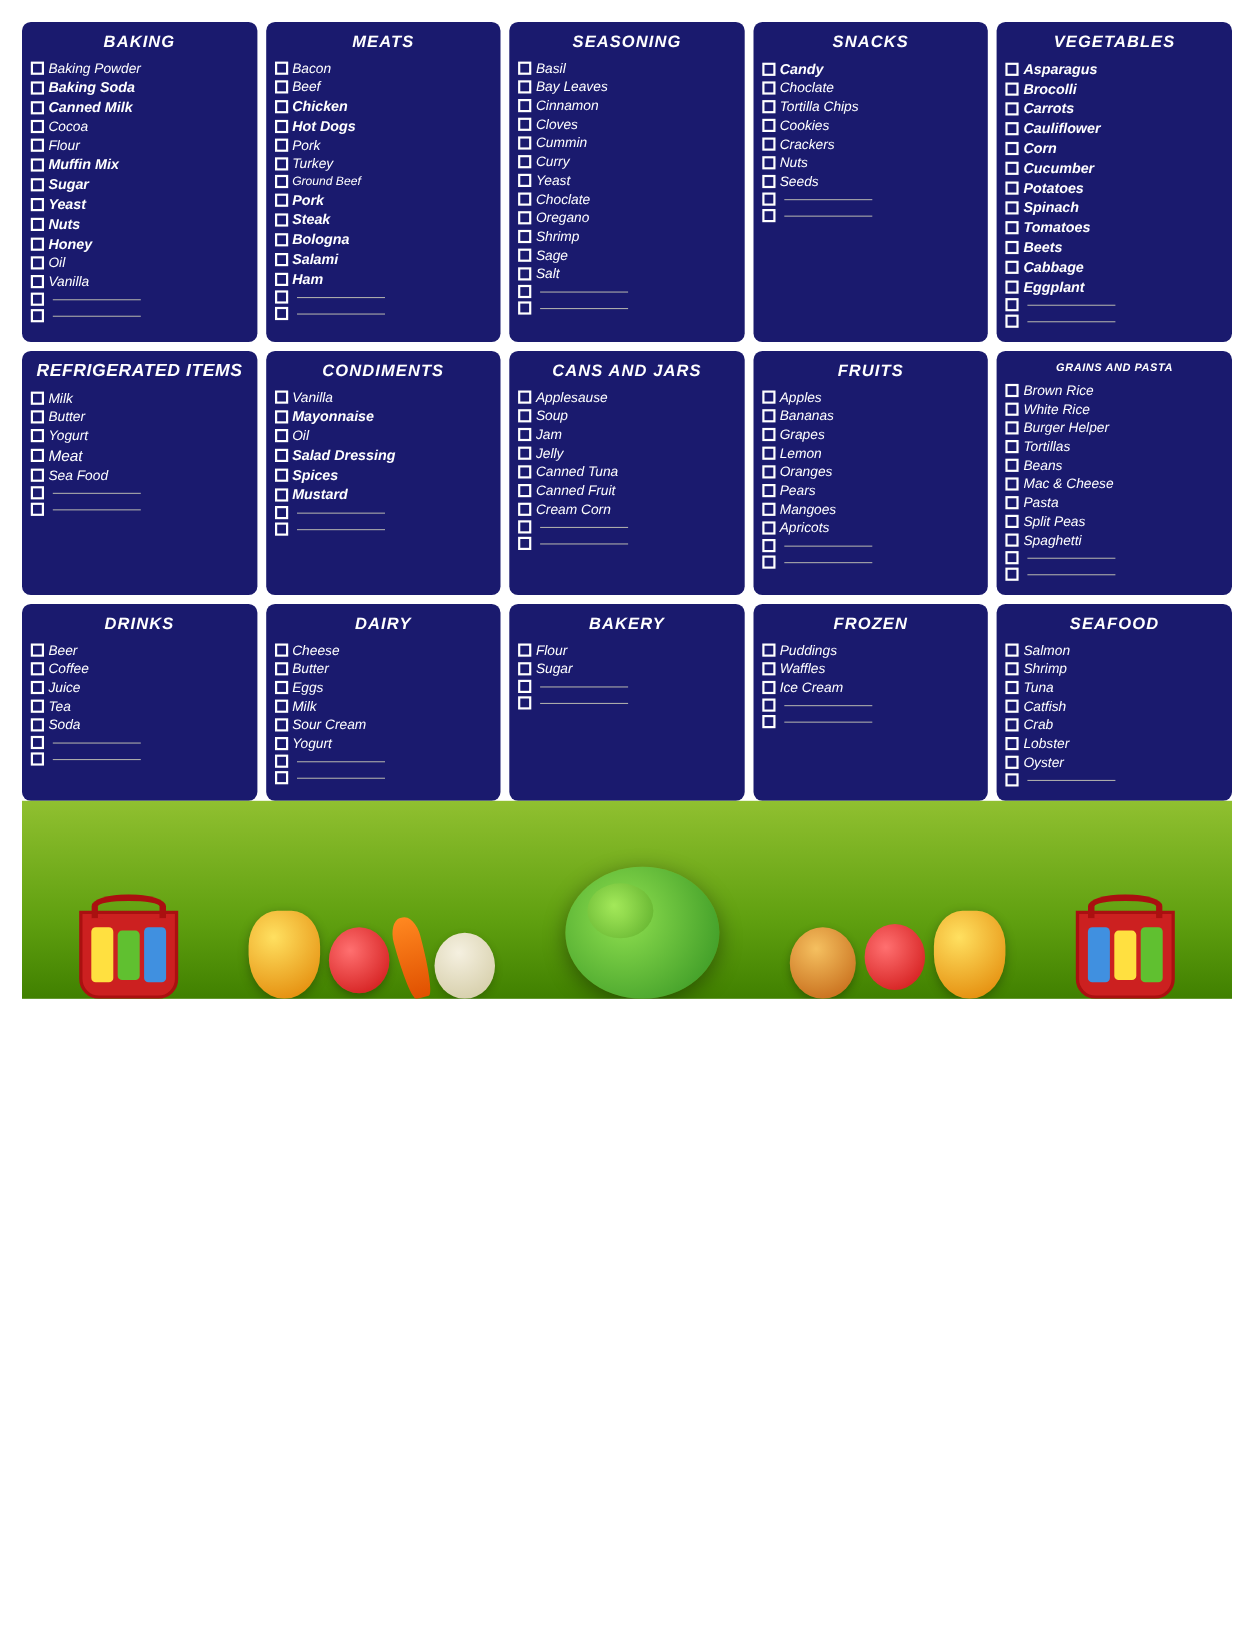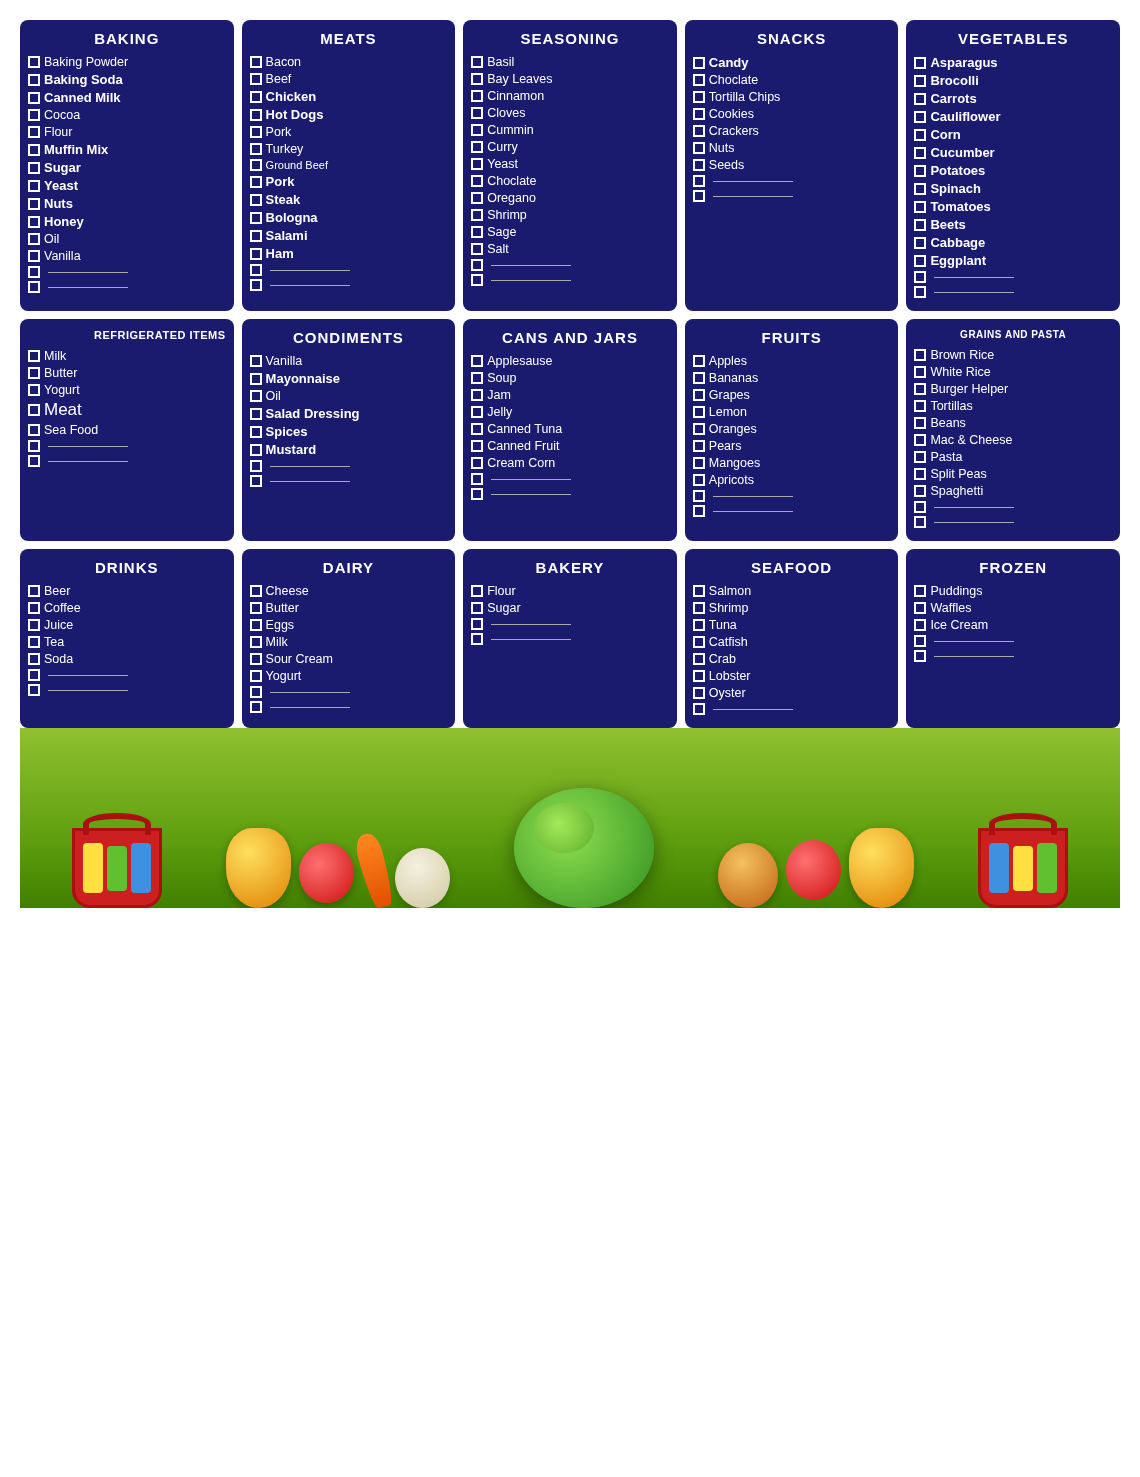--- a/index.html
+++ b/index.html
@@ -20,20 +20,21 @@
       display: grid;
       grid-template-columns: repeat(5, 1fr);
       gap: 8px;
       flex: 1;
     }
     .card {
       background: #1a1a6e;
       border-radius: 8px;
       padding: 10px 8px;
       color: #fff;
+      font-style: italic;
     }
     .card-title {
       text-align: center;
       font-weight: 900;
       font-size: 15px;
       letter-spacing: 1px;
       color: #fff;
       margin-bottom: 8px;
       text-transform: uppercase;
     }
@@ -362,37 +363,37 @@
             <span class="cb"></span>
             <span class="blank"></span>
           </li>
           <li>
             <span class="cb"></span>
             <span class="blank"></span>
           </li>
         </ul>
       </div>
       <div class="card">
-        <div class="card-title" style="font-size: 11px; letter-spacing: 0.5px; text-align: right;">REFRIGERATED ITEMS</div>
+        <div class="card-title" style="font-size: 16px; letter-spacing: 0.5px;">REFRIGERATED ITEMS</div>
         <ul class="item-list">
           <li>
             <span class="cb"></span>
             <span class="normal">Milk</span>
           </li>
           <li>
             <span class="cb"></span>
             <span class="normal">Butter</span>
           </li>
           <li>
             <span class="cb"></span>
             <span class="normal">Yogurt</span>
           </li>
           <li>
             <span class="cb"></span>
-            <span style="font-size: 17px;">Meat</span>
+            <span style="font-size: 14px;">Meat</span>
           </li>
           <li>
             <span class="cb"></span>
             <span class="normal">Sea Food</span>
           </li>
           <li>
             <span class="cb"></span>
             <span class="blank"></span>
           </li>
           <li>
@@ -658,20 +659,45 @@
             <span class="cb"></span>
             <span class="blank"></span>
           </li>
           <li>
             <span class="cb"></span>
             <span class="blank"></span>
           </li>
         </ul>
       </div>
       <div class="card">
+        <div class="card-title">FROZEN</div>
+        <ul class="item-list">
+          <li>
+            <span class="cb"></span>
+            <span class="normal">Puddings</span>
+          </li>
+          <li>
+            <span class="cb"></span>
+            <span class="normal">Waffles</span>
+          </li>
+          <li>
+            <span class="cb"></span>
+            <span class="normal">Ice Cream</span>
+          </li>
+          <li>
+            <span class="cb"></span>
+            <span class="blank"></span>
+          </li>
+          <li>
+            <span class="cb"></span>
+            <span class="blank"></span>
+          </li>
+        </ul>
+      </div>
+      <div class="card">
         <div class="card-title">SEAFOOD</div>
         <ul class="item-list">
           <li>
             <span class="cb"></span>
             <span class="normal">Salmon</span>
           </li>
           <li>
             <span class="cb"></span>
             <span class="normal">Shrimp</span>
           </li>
@@ -687,45 +713,20 @@
             <span class="cb"></span>
             <span class="normal">Crab</span>
           </li>
           <li>
             <span class="cb"></span>
             <span class="normal">Lobster</span>
           </li>
           <li>
             <span class="cb"></span>
             <span class="normal">Oyster</span>
-          </li>
-          <li>
-            <span class="cb"></span>
-            <span class="blank"></span>
-          </li>
-        </ul>
-      </div>
-      <div class="card">
-        <div class="card-title">FROZEN</div>
-        <ul class="item-list">
-          <li>
-            <span class="cb"></span>
-            <span class="normal">Puddings</span>
-          </li>
-          <li>
-            <span class="cb"></span>
-            <span class="normal">Waffles</span>
-          </li>
-          <li>
-            <span class="cb"></span>
-            <span class="normal">Ice Cream</span>
-          </li>
-          <li>
-            <span class="cb"></span>
-            <span class="blank"></span>
           </li>
           <li>
             <span class="cb"></span>
             <span class="blank"></span>
           </li>
         </ul>
       </div>
     </div>
 
   <div class="produce-strip">

